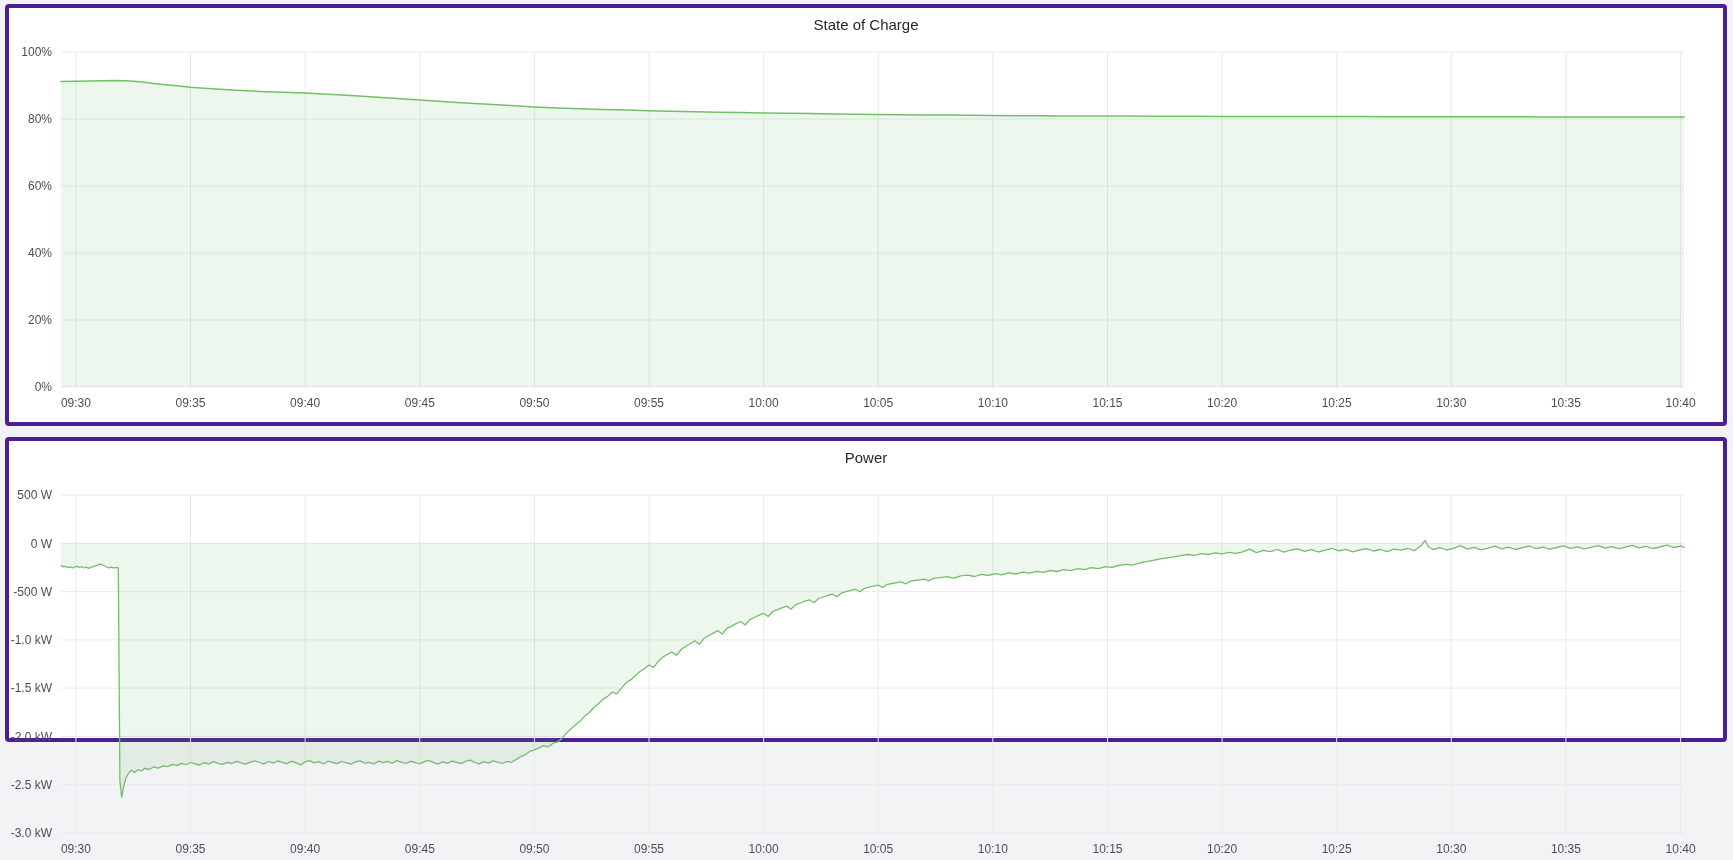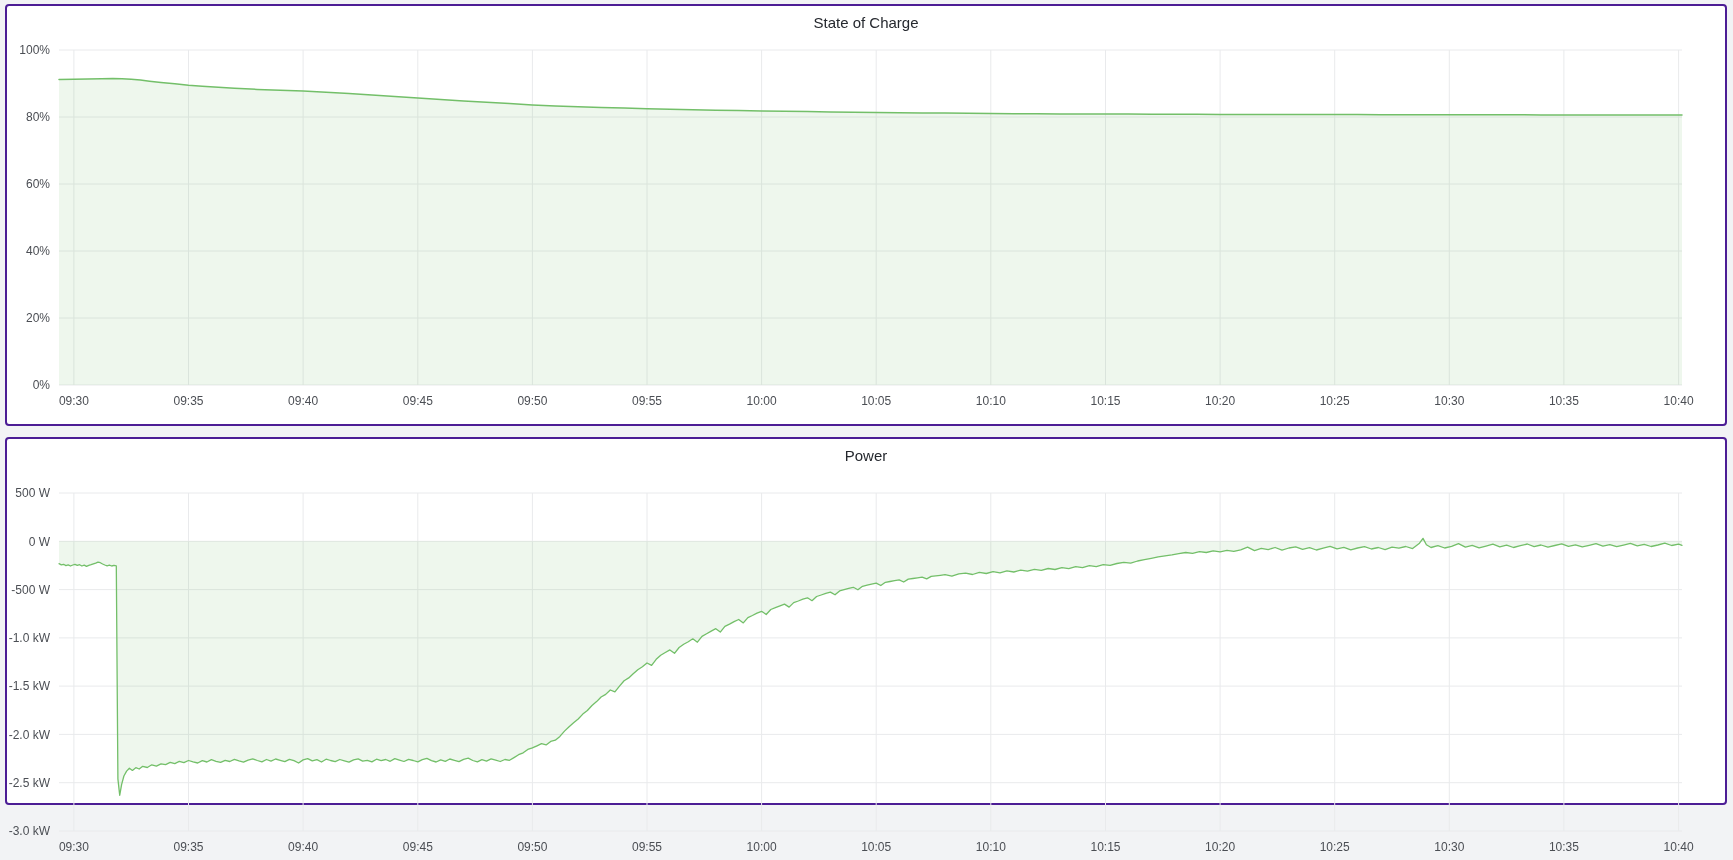--- a/index.html
+++ b/index.html
@@ -5,26 +5,26 @@
   html,body{margin:0;padding:0;}
   body{
     width:1733px;height:860px;overflow:hidden;
     background:#f2f3f5;
     font-family:"Liberation Sans", sans-serif;
     position:relative;
   }
   .panel{
     position:absolute;left:5px;right:6px;
     background:#ffffff;
-    border:2px solid #4c1d95;
+    border:4px solid #4c1d95;
     border-radius:4px;
     box-sizing:border-box;
   }
   #panel-soc{top:4px;height:422px;}
-  #panel-power{top:437px;height:368px;}
+  #panel-power{top:437px;height:305px;}
   .panel-title{
     position:absolute;top:0;left:0;right:0;height:32px;
     display:flex;align-items:center;justify-content:center;
     font-size:15px;font-weight:500;color:#25282e;
     cursor:pointer;
   }
   .plot{position:absolute;left:0;right:0;bottom:0;}
   #panel-soc .plot{top:30px;}
   #panel-power .plot{top:46px;}
   .plot svg{display:block;}

